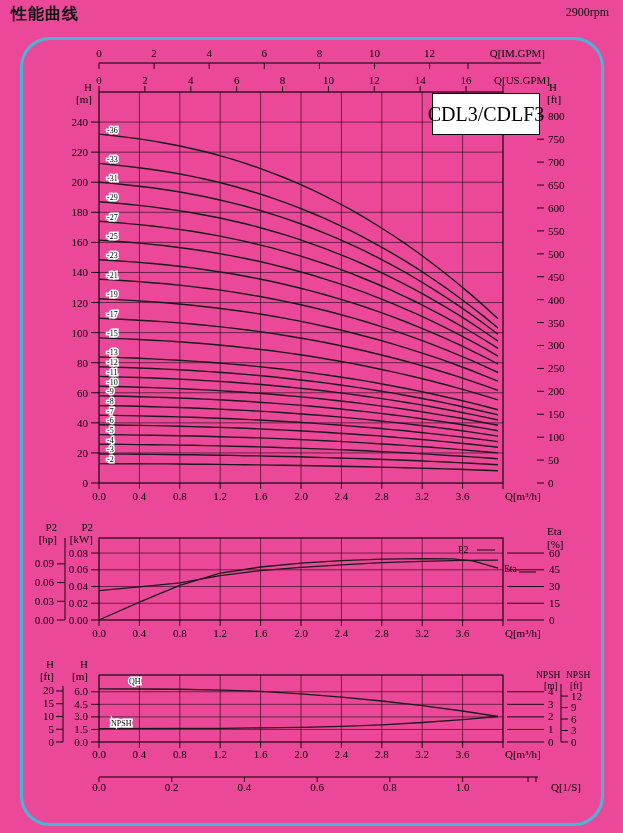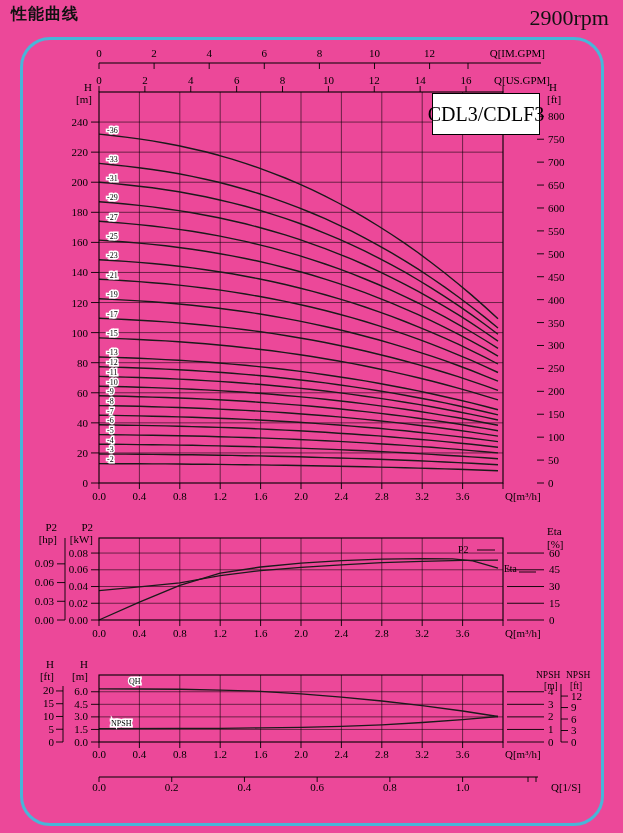--- a/index.html
+++ b/index.html
@@ -1,20 +1,20 @@
 <!DOCTYPE html>
 <html><head>
 <meta charset="utf-8">
 <style>
   html,body{margin:0;padding:0;background:#fff;}
   .page{position:relative;width:623px;height:833px;background:#ec4899;overflow:hidden;
         font-family:"Liberation Serif","DejaVu Serif",serif;}
   .title-cn{position:absolute;left:11px;top:4px;font-family:"DejaVu Sans","Liberation Sans",sans-serif;
         font-weight:bold;font-size:16px;color:#111;letter-spacing:1px;}
-  .rpm{position:absolute;right:14px;top:5px;font-size:22px;color:#111;}
+  .rpm{position:absolute;right:14px;top:5px;font-size:12px;color:#111;}
   .frame{position:absolute;left:20px;top:37px;width:578px;height:783px;
         border:3px solid #49b6d8;border-radius:30px;}
   svg{position:absolute;left:0;top:0;}
   .model-box{position:absolute;left:432px;top:93px;width:106px;height:40px;
         background:#fff;border:1.6px solid #000;display:flex;align-items:center;justify-content:center;
         font-size:20px;color:#000;text-align:right;}
 </style>
 </head>
 <body>
 

